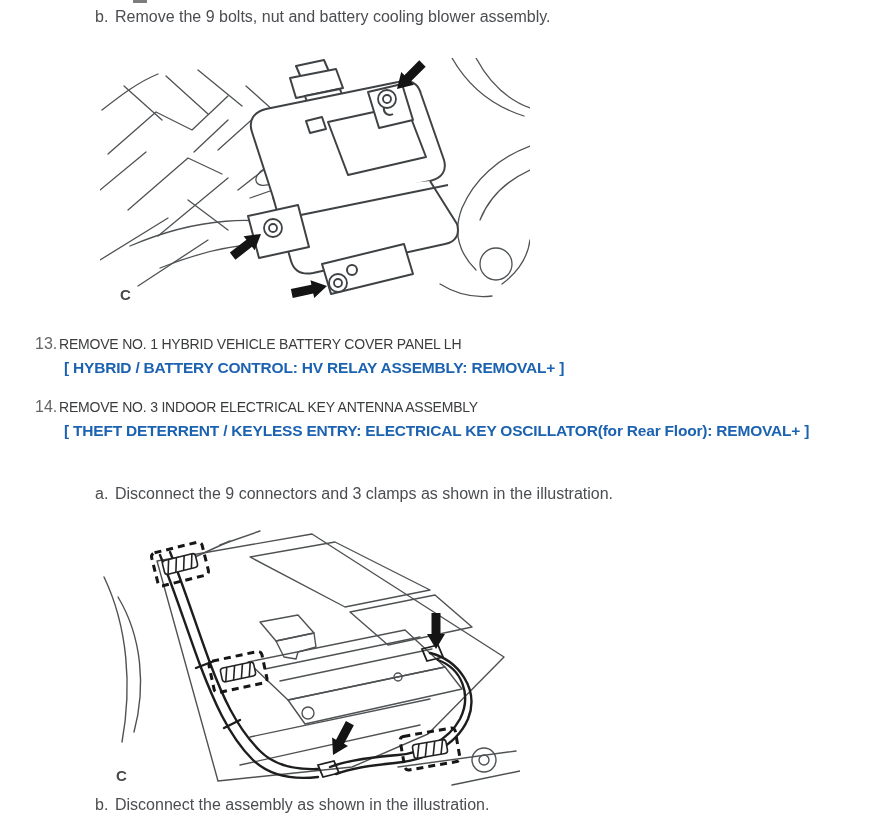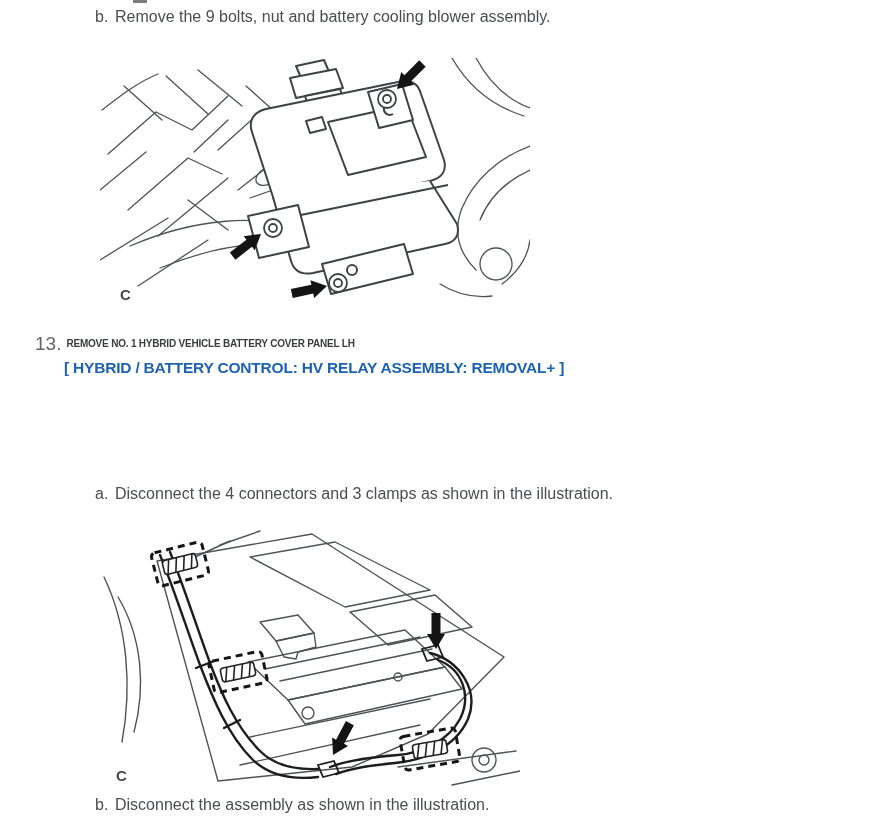--- a/index.html
+++ b/index.html
@@ -9,22 +9,22 @@
   html,body{margin:0;padding:0;background:#ffffff;}
   .page{
     position:relative;width:878px;height:836px;background:#ffffff;overflow:hidden;
     font-family:"Liberation Sans","DejaVu Sans",sans-serif;color:var(--text);
   }
   .remnant{position:absolute;top:0;left:133px;width:14px;height:3px;background:#7a7c7e;}
   .substep{position:absolute;left:95px;display:flex;font-size:16px;line-height:20px;color:var(--text);}
   .substep .lbl{flex:0 0 20px;}
   .item{position:absolute;left:35px;right:8px;}
   .item .row{display:flex;align-items:flex-start;}
-  .item .num{flex:0 0 24px;margin-right:5px;font-size:19px;line-height:20px;color:var(--num);}
-  .item .title{font-size:10px;line-height:20px;font-weight:bold;letter-spacing:-0.2px;color:var(--heading);}
+  .item .num{flex:0 0 24px;font-size:16px;line-height:20px;color:var(--num);}
+  .item .title{font-size:14px;line-height:20px;font-weight:normal;letter-spacing:-0.2px;color:var(--heading);}
   .item .link-row{margin-left:29px;margin-top:4px;}
   .item a.link{font-size:15.5px;line-height:20px;font-weight:bold;letter-spacing:-0.2px;color:var(--link);text-decoration:none;cursor:pointer;white-space:nowrap;}
   .figwrap{position:absolute;}
   .figwrap svg{display:block;}
   .figlabel{position:absolute;font-size:15px;font-weight:bold;color:#454749;}
   .fig1 .figlabel{left:20px;top:228px;}
   .fig2 .figlabel{left:16px;top:240px;}
 </style>
 </head>
 <body>
@@ -111,25 +111,34 @@
   <div class="item" style="top:334px;">
     <div class="row">
       <span class="num">13.</span>
       <span class="title">REMOVE NO. 1 HYBRID VEHICLE BATTERY COVER PANEL LH</span>
     </div>
     <div class="link-row">
       <a class="link">[ HYBRID / BATTERY CONTROL: HV RELAY ASSEMBLY: REMOVAL+ ]</a>
     </div>
   </div>
 
+  <div class="item" style="top:397px;">
+    <div class="row">
+      <span class="num">14.</span>
+      <span class="title">REMOVE NO. 3 INDOOR ELECTRICAL KEY ANTENNA ASSEMBLY</span>
+    </div>
+    <div class="link-row">
+      <a class="link">[ THEFT DETERRENT / KEYLESS ENTRY: ELECTRICAL KEY OSCILLATOR(for Rear Floor): REMOVAL+ ]</a>
+    </div>
+  </div>
 
 
   <div class="substep" style="top:484px;">
     <span class="lbl">a.</span>
-    <span>Disconnect the 4 connectors and 3 clamps as shown in the illustration.</span>
+    <span>Disconnect the 9 connectors and 3 clamps as shown in the illustration.</span>
   </div>
 
   <div class="figwrap fig2" style="top:527px;left:100px;width:420px;height:262px;">
     <svg width="420" height="262" viewBox="0 0 420 262">
       <defs>
         <path id="arr2" d="M0,0 L-15,-9 L-15,-4.5 L-36,-4.5 L-36,4.5 L-15,4.5 L-15,9 Z"></path>
       </defs>
 
       <g stroke="#4f5254" stroke-width="1.4" fill="none" stroke-linecap="round" stroke-linejoin="round">
         <path d="M57,34 L212,7 L404,130 L328,207 L252,240 L118,254 Z"></path>

